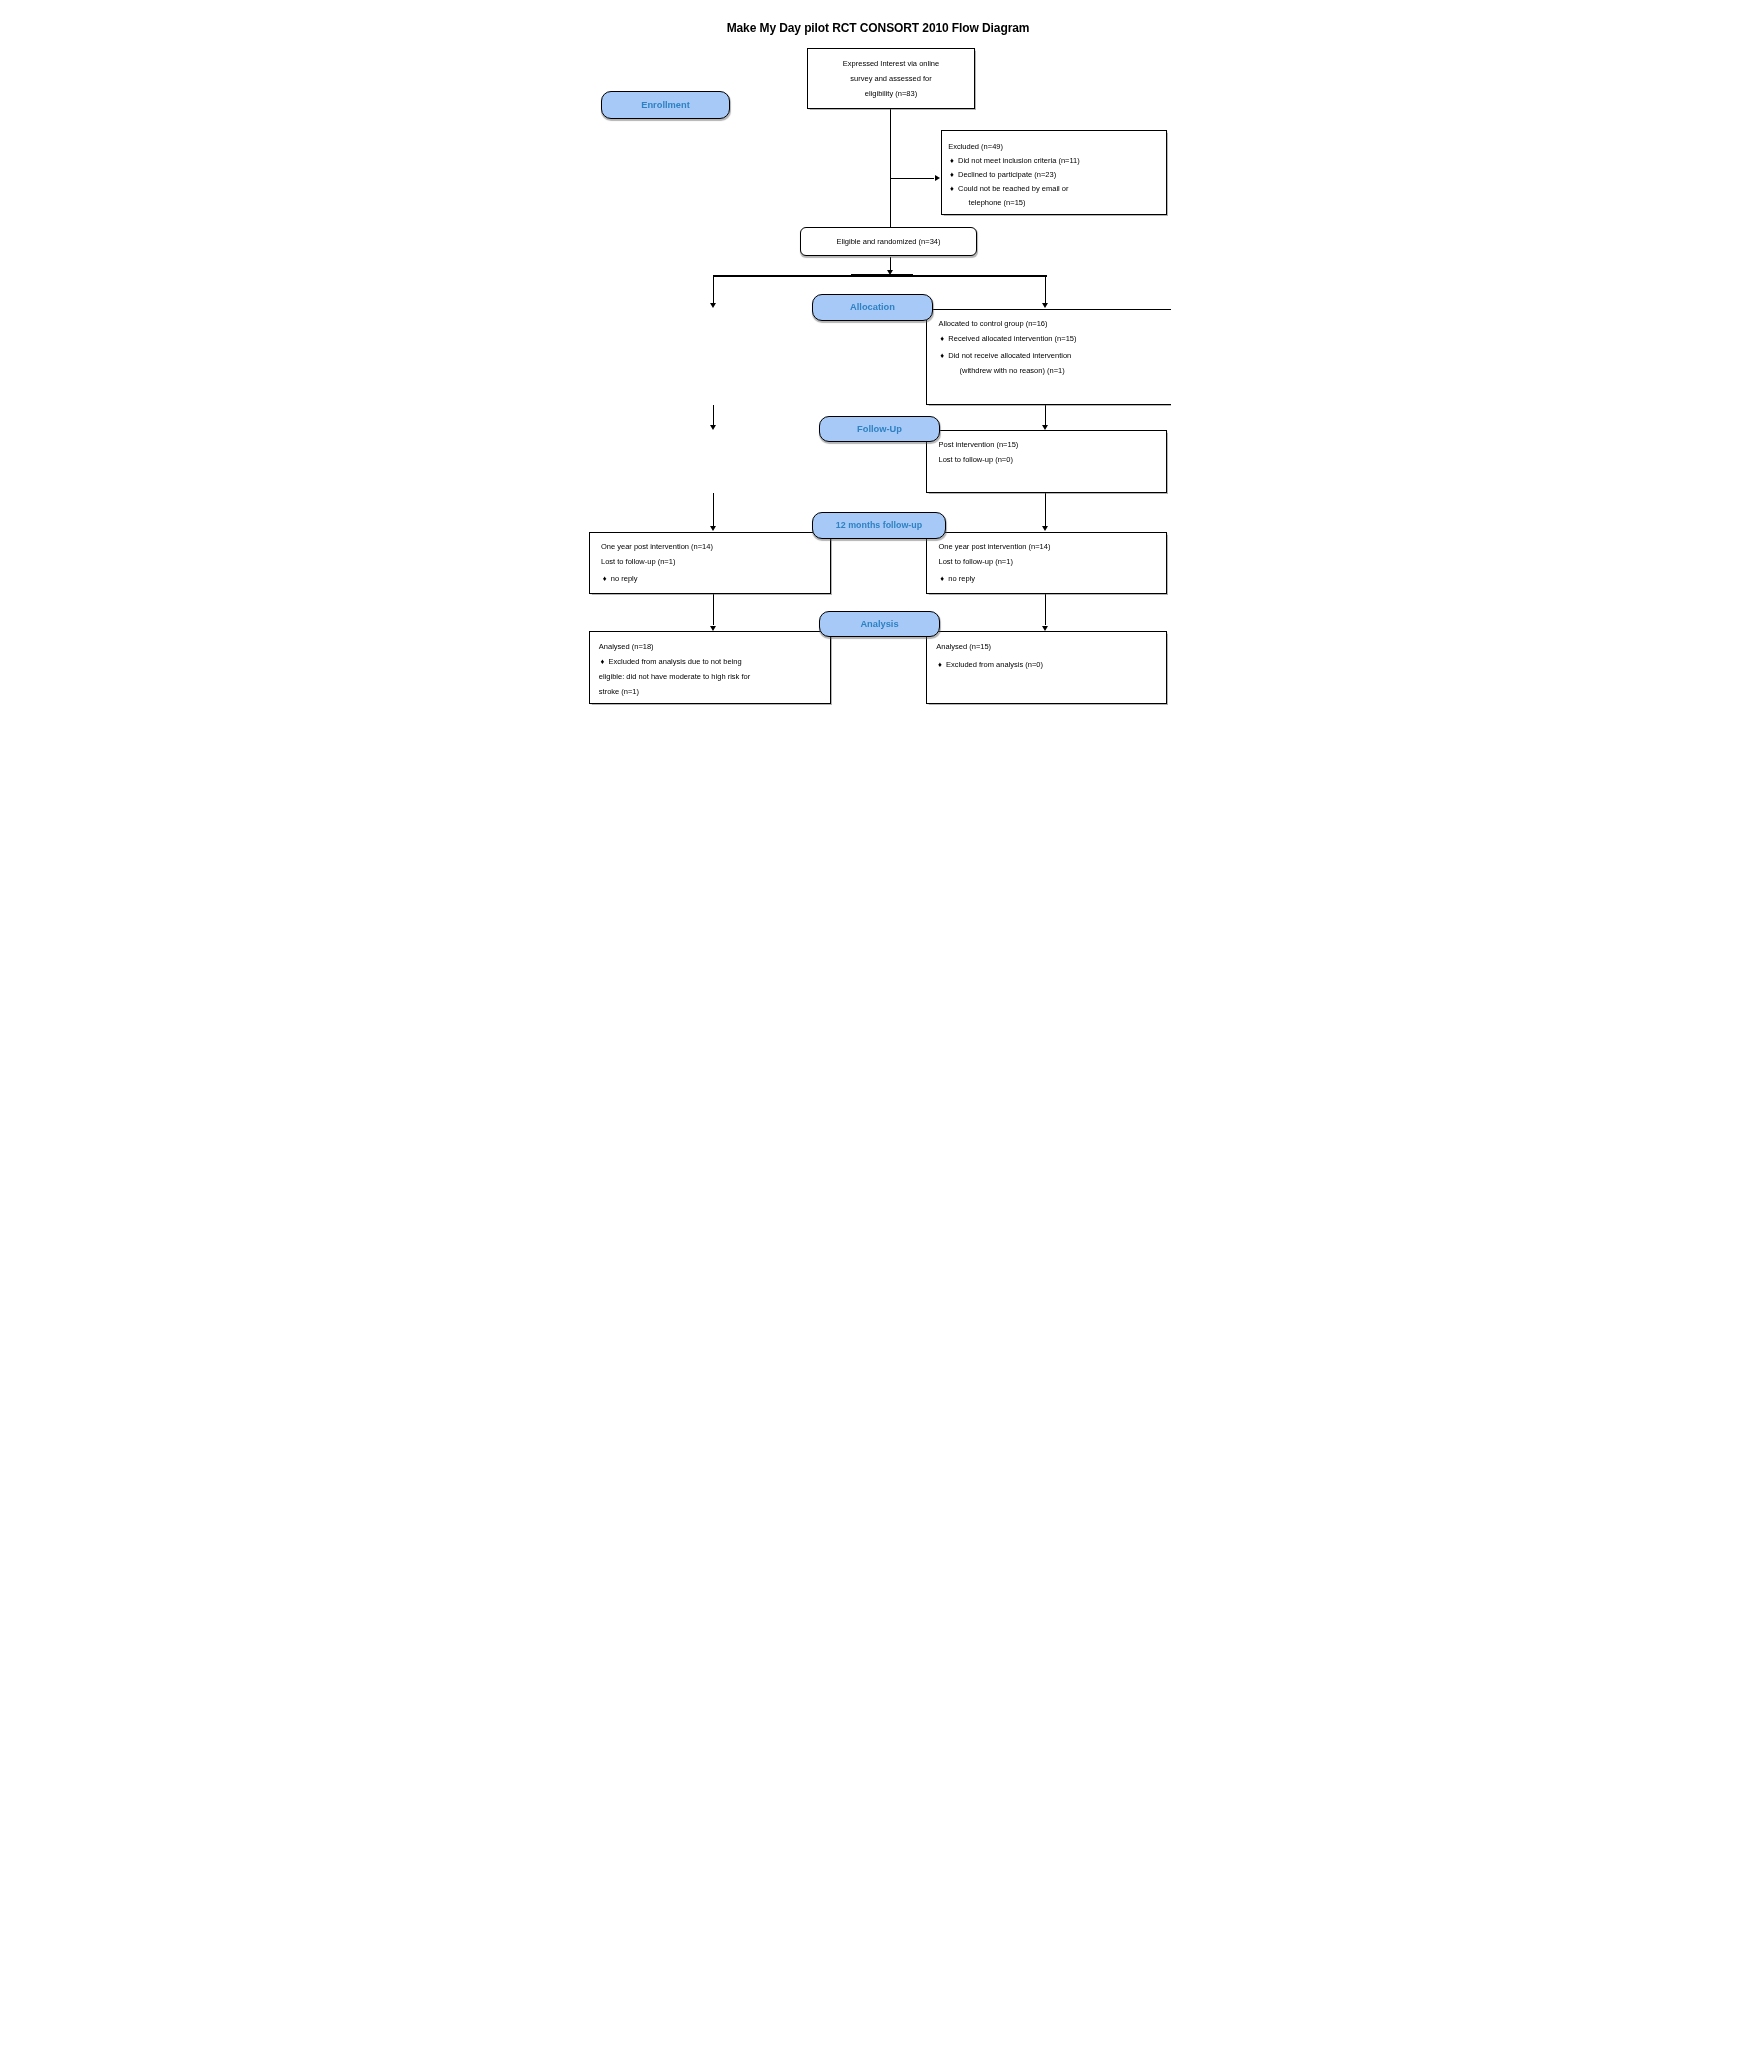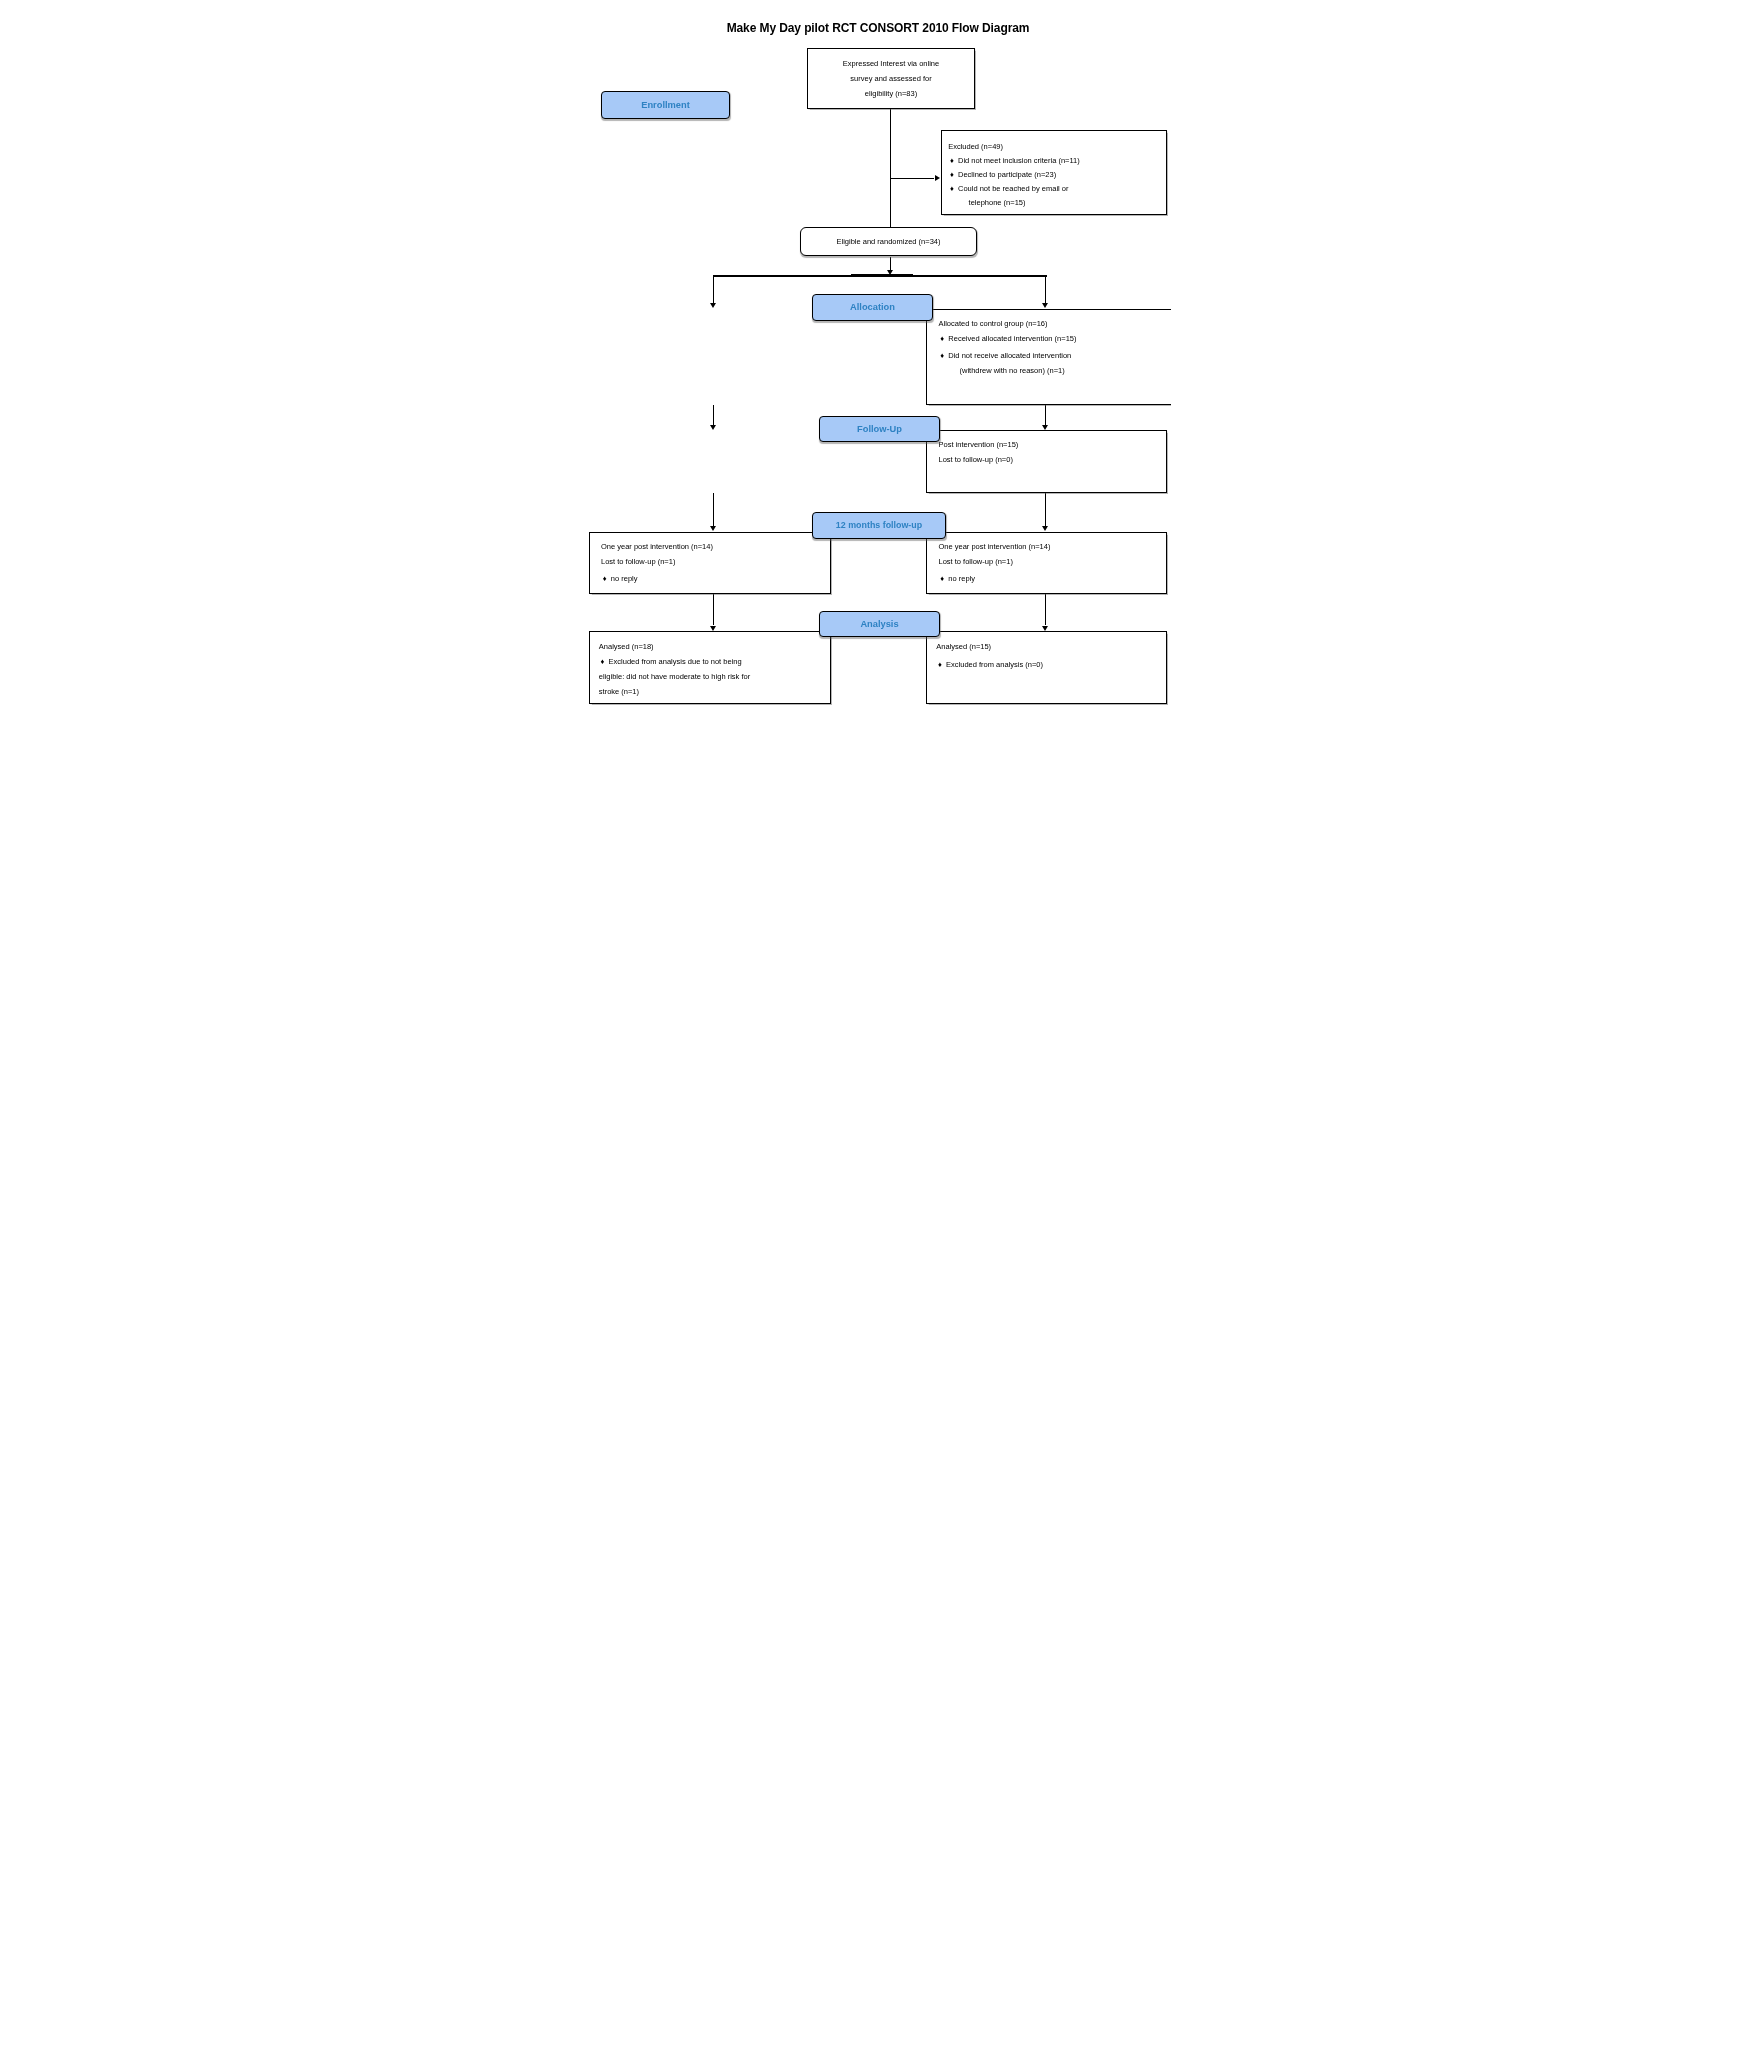--- a/index.html
+++ b/index.html
@@ -16,21 +16,21 @@
   .lh34 .line{line-height:15px;}
   .center-text{display:flex;flex-direction:column;justify-content:center;align-items:center;text-align:center;}
   .padded{padding:7px 6.2px 0 11.5px;}
   .padded-exc{padding:8.9px 5.3px 0 6.2px;}
   .bullet{padding-left:1.8px;}
   .cont{padding-left:21px;}
   .cont-tel{padding-left:20.4px;}
   .gap{margin-top:3.1px;}
 
   .band{position:absolute;z-index:5;display:flex;align-items:center;justify-content:center;
-        background:var(--band-fill,#A7C9F7);border:1.3px solid #000;border-radius:4px;
+        background:var(--band-fill,#A7C9F7);border:1.3px solid #000;border-radius:10px;
         box-sizing:border-box;box-shadow:0.9px 1.3px 0.9px rgba(90,90,90,0.45);}
   .band span{font-weight:bold;font-size:9.3px;color:var(--band-text,#2E82C3);}
   .band.small span{font-size:8.9px;}
 
   .vline,.hline{position:absolute;background:#000;z-index:1;}
   .ad{position:absolute;width:0;height:0;border-left:3.5px solid transparent;
       border-right:3.5px solid transparent;border-top:5.8px solid #000;z-index:1;}
   .ar{position:absolute;width:0;height:0;border-top:3.5px solid transparent;
       border-bottom:3.5px solid transparent;border-left:5.8px solid #000;z-index:1;}
 </style>

